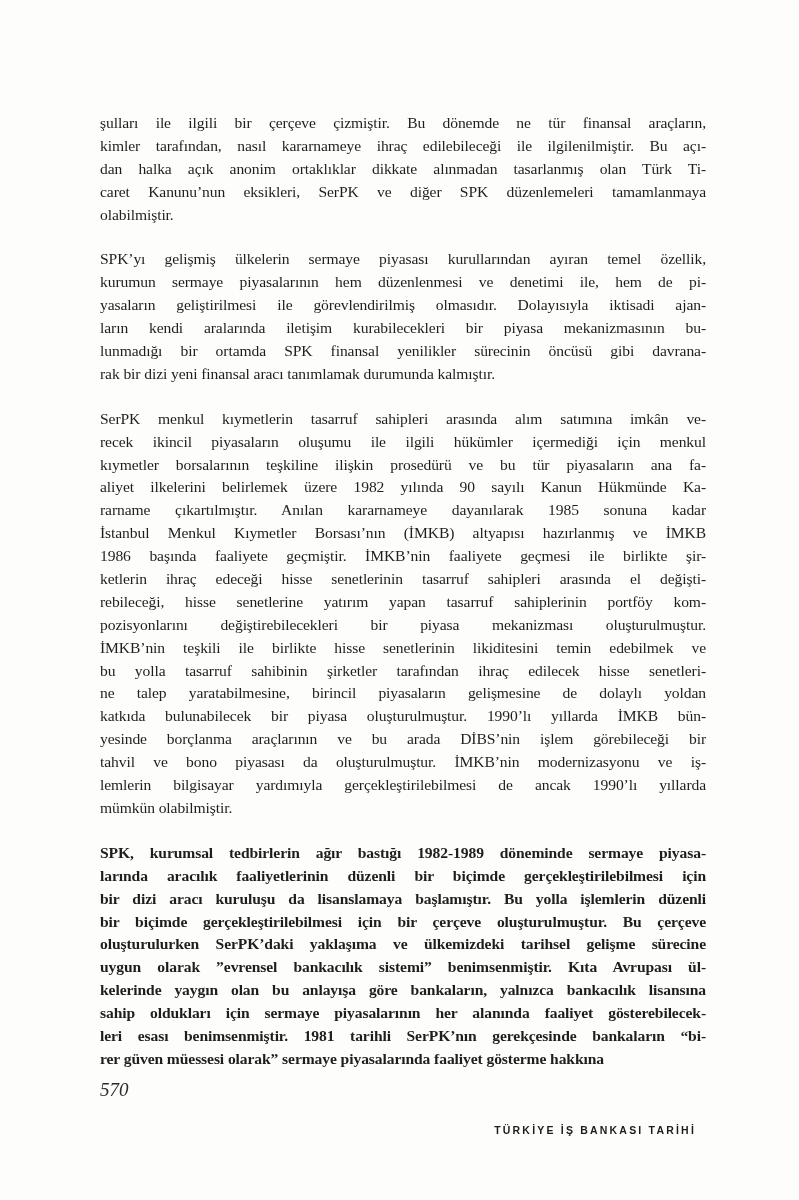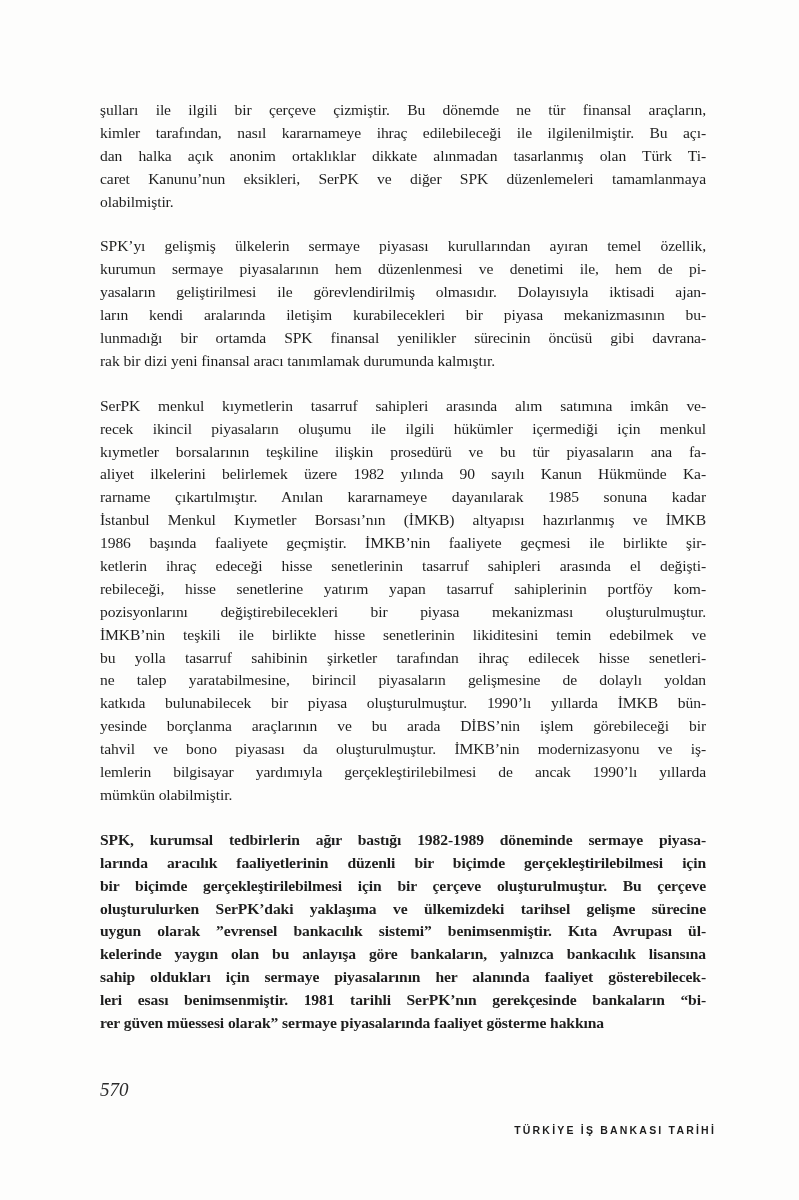--- a/index.html
+++ b/index.html
@@ -14,21 +14,21 @@
     background: #fdfdfc;
     overflow: hidden;
   }
   .textblock {
     position: absolute;
     left: 100px;
     top: 99px;
     width: 606px;
   }
   .para {
-    margin: 0 0 22px 0;
+    margin: 13px 0 22px 0;
     padding: 0;
   }
   .para:last-child { margin-bottom: 0; font-weight: bold; }
   .line {
     font-family: "Liberation Serif", serif;
     font-size: 15.6px;
     line-height: 22.9px;
     height: 22.9px;
     letter-spacing: -0.1px;
     color: #1e1e1e;
@@ -45,21 +45,21 @@
     left: 100px;
     top: 1080px;
     font-family: "Liberation Serif", serif;
     font-style: italic;
     font-size: 19px;
     line-height: 1;
     color: #2b2b2b;
   }
   .running-title {
     position: absolute;
-    right: 83px;
+    right: 103px;
     top: 1125px;
     font-family: "Liberation Sans", sans-serif;
     font-weight: bold;
     font-size: 10.5px;
     line-height: 1;
     letter-spacing: 2.2px;
     color: #1c1c1c;
   }
 </style>
 </head>
@@ -99,20 +99,21 @@
         <div class="line">ne talep yaratabilmesine, birincil piyasaların gelişmesine de dolaylı yoldan</div>
         <div class="line">katkıda bulunabilecek bir piyasa oluşturulmuştur. 1990’lı yıllarda İMKB bün-</div>
         <div class="line">yesinde borçlanma araçlarının ve bu arada DİBS’nin işlem görebileceği bir</div>
         <div class="line">tahvil ve bono piyasası da oluşturulmuştur. İMKB’nin modernizasyonu ve iş-</div>
         <div class="line">lemlerin bilgisayar yardımıyla gerçekleştirilebilmesi de ancak 1990’lı yıllarda</div>
         <div class="line lastline">mümkün olabilmiştir.</div>
       </section>
     <section class="para">
         <div class="line">SPK, kurumsal tedbirlerin ağır bastığı 1982-1989 döneminde sermaye piyasa-</div>
         <div class="line">larında aracılık faaliyetlerinin düzenli bir biçimde gerçekleştirilebilmesi için</div>
+        <div class="line">bir dizi aracı kuruluşu da lisanslamaya başlamıştır. Bu yolla işlemlerin düzenli</div>
         <div class="line">bir biçimde gerçekleştirilebilmesi için bir çerçeve oluşturulmuştur. Bu çerçeve</div>
         <div class="line">oluşturulurken SerPK’daki yaklaşıma ve ülkemizdeki tarihsel gelişme sürecine</div>
         <div class="line">uygun olarak ”evrensel bankacılık sistemi” benimsenmiştir. Kıta Avrupası ül-</div>
         <div class="line">kelerinde yaygın olan bu anlayışa göre bankaların, yalnızca bankacılık lisansına</div>
         <div class="line">sahip oldukları için sermaye piyasalarının her alanında faaliyet gösterebilecek-</div>
         <div class="line">leri esası benimsenmiştir. 1981 tarihli SerPK’nın gerekçesinde bankaların “bi-</div>
         <div class="line lastline">rer güven müessesi olarak” sermaye piyasalarında faaliyet gösterme hakkına</div>
       </section>
   </main>
 

